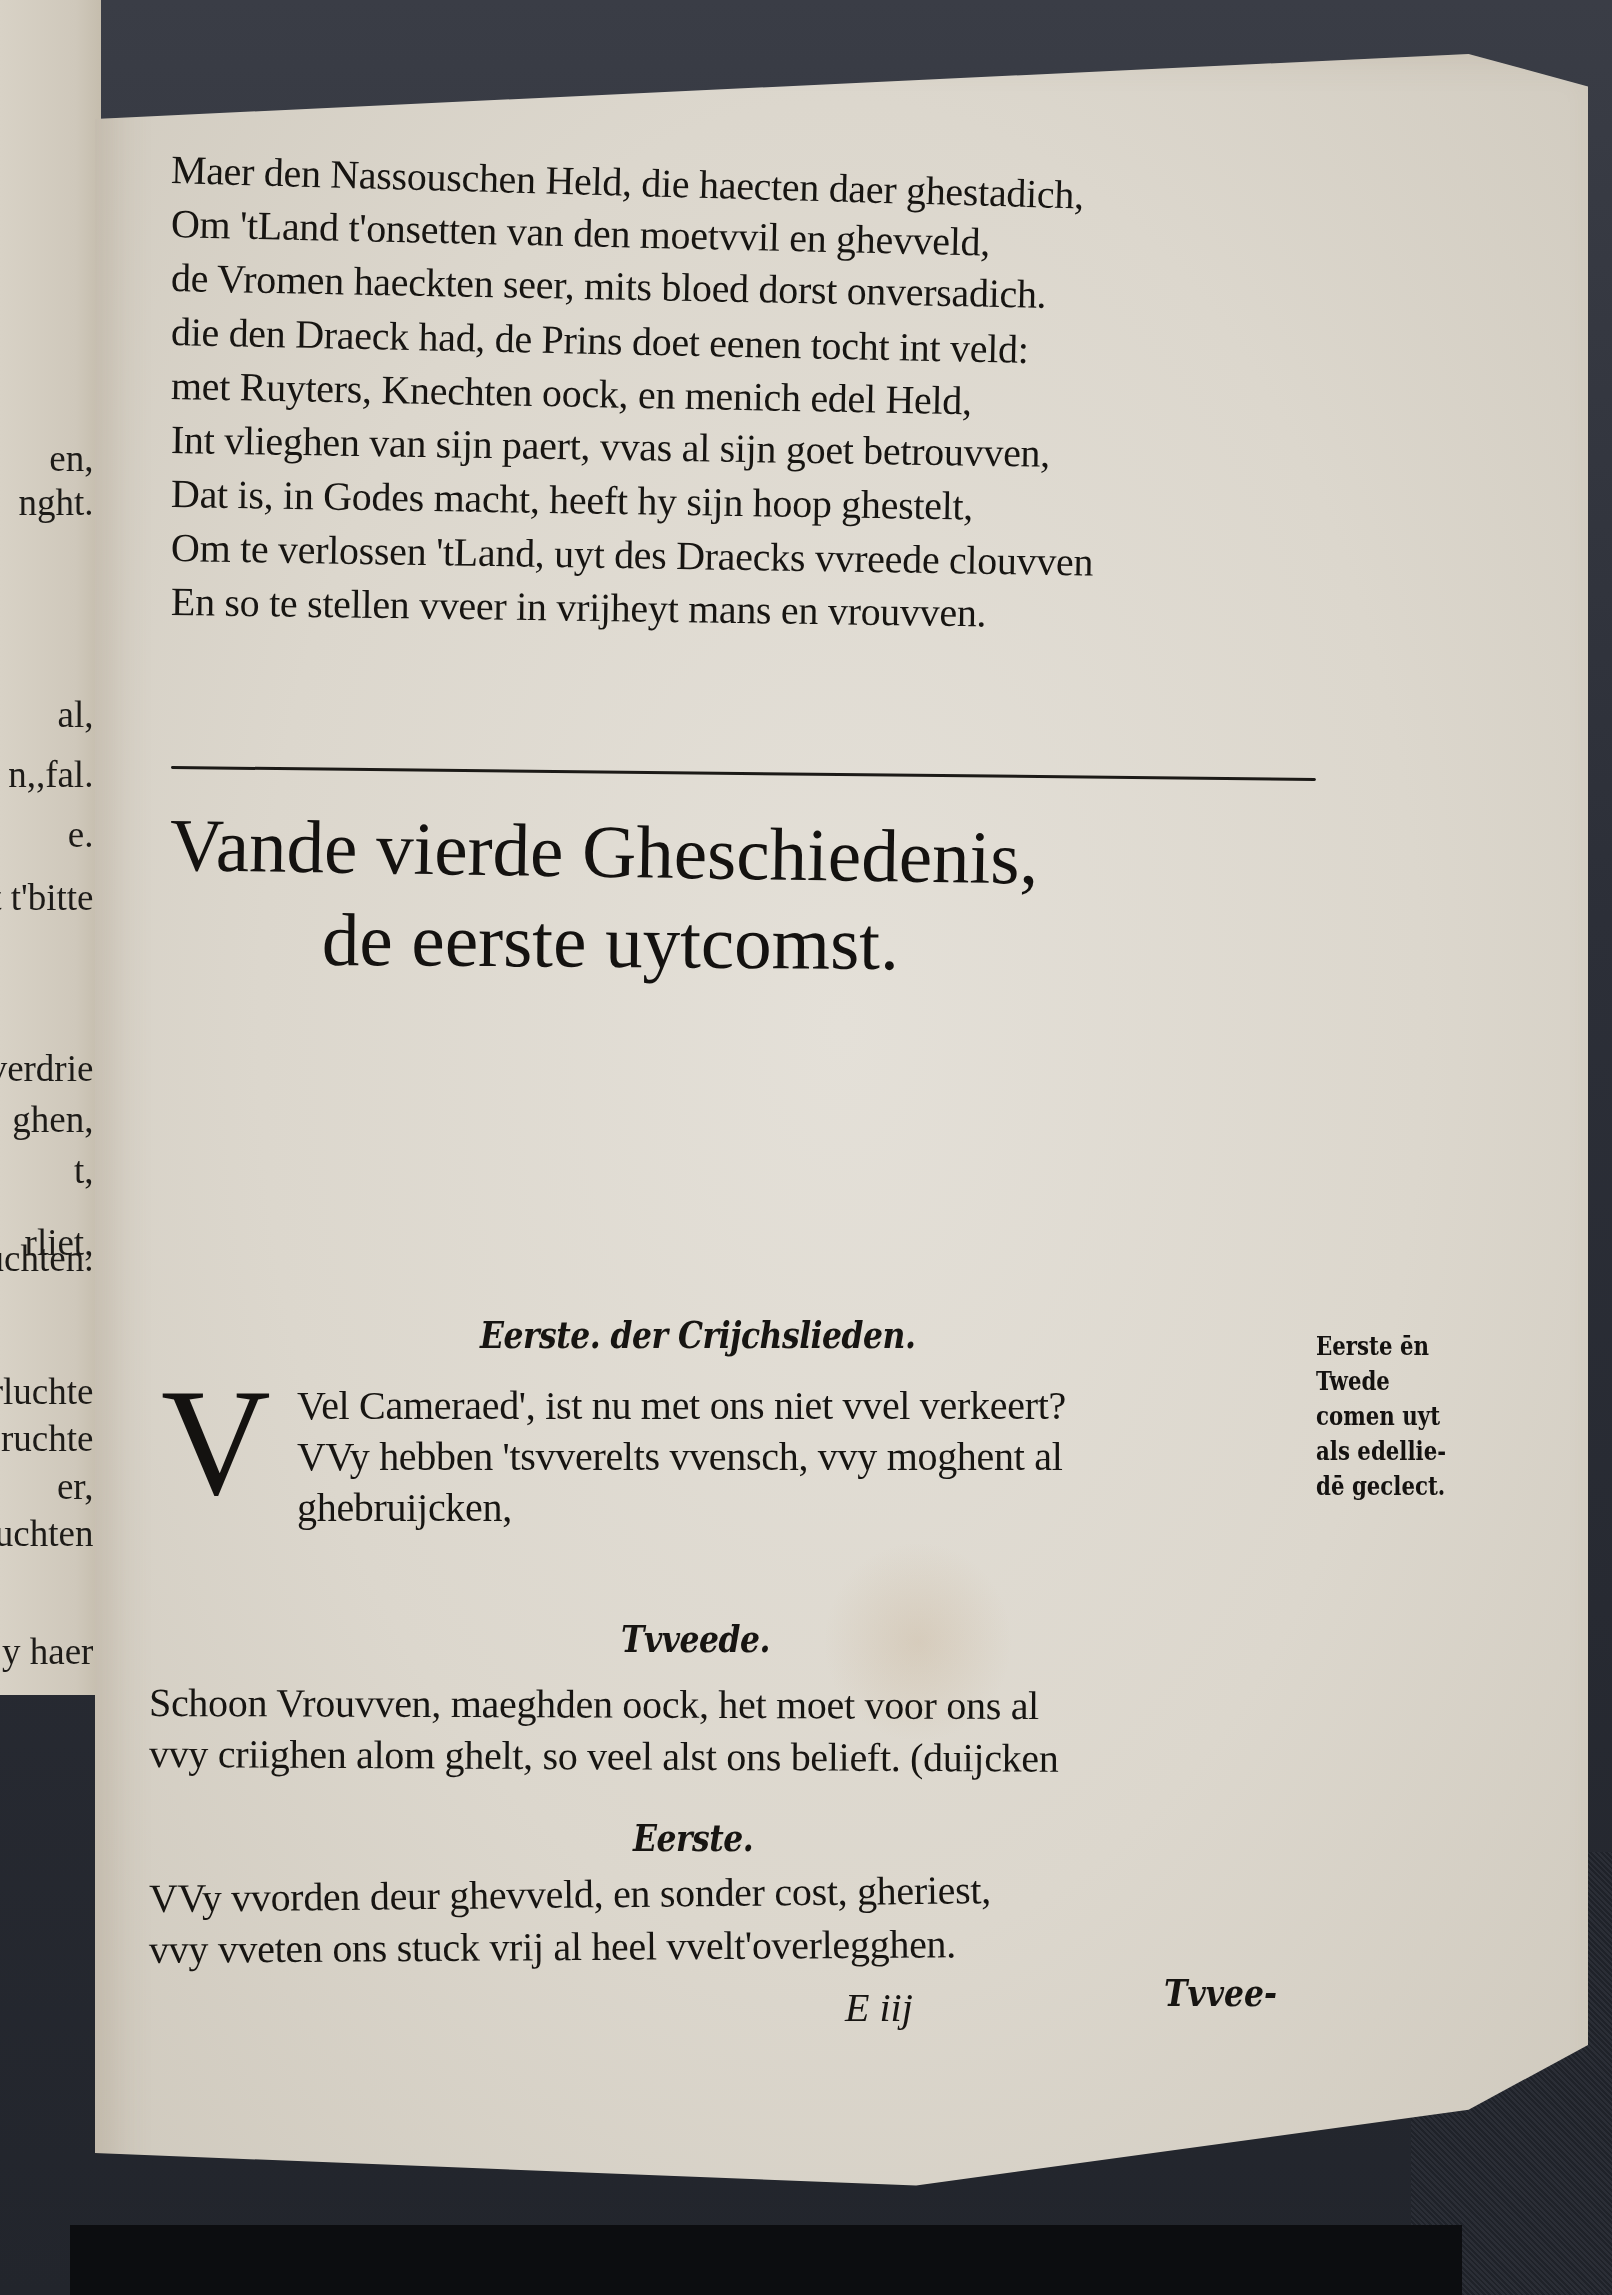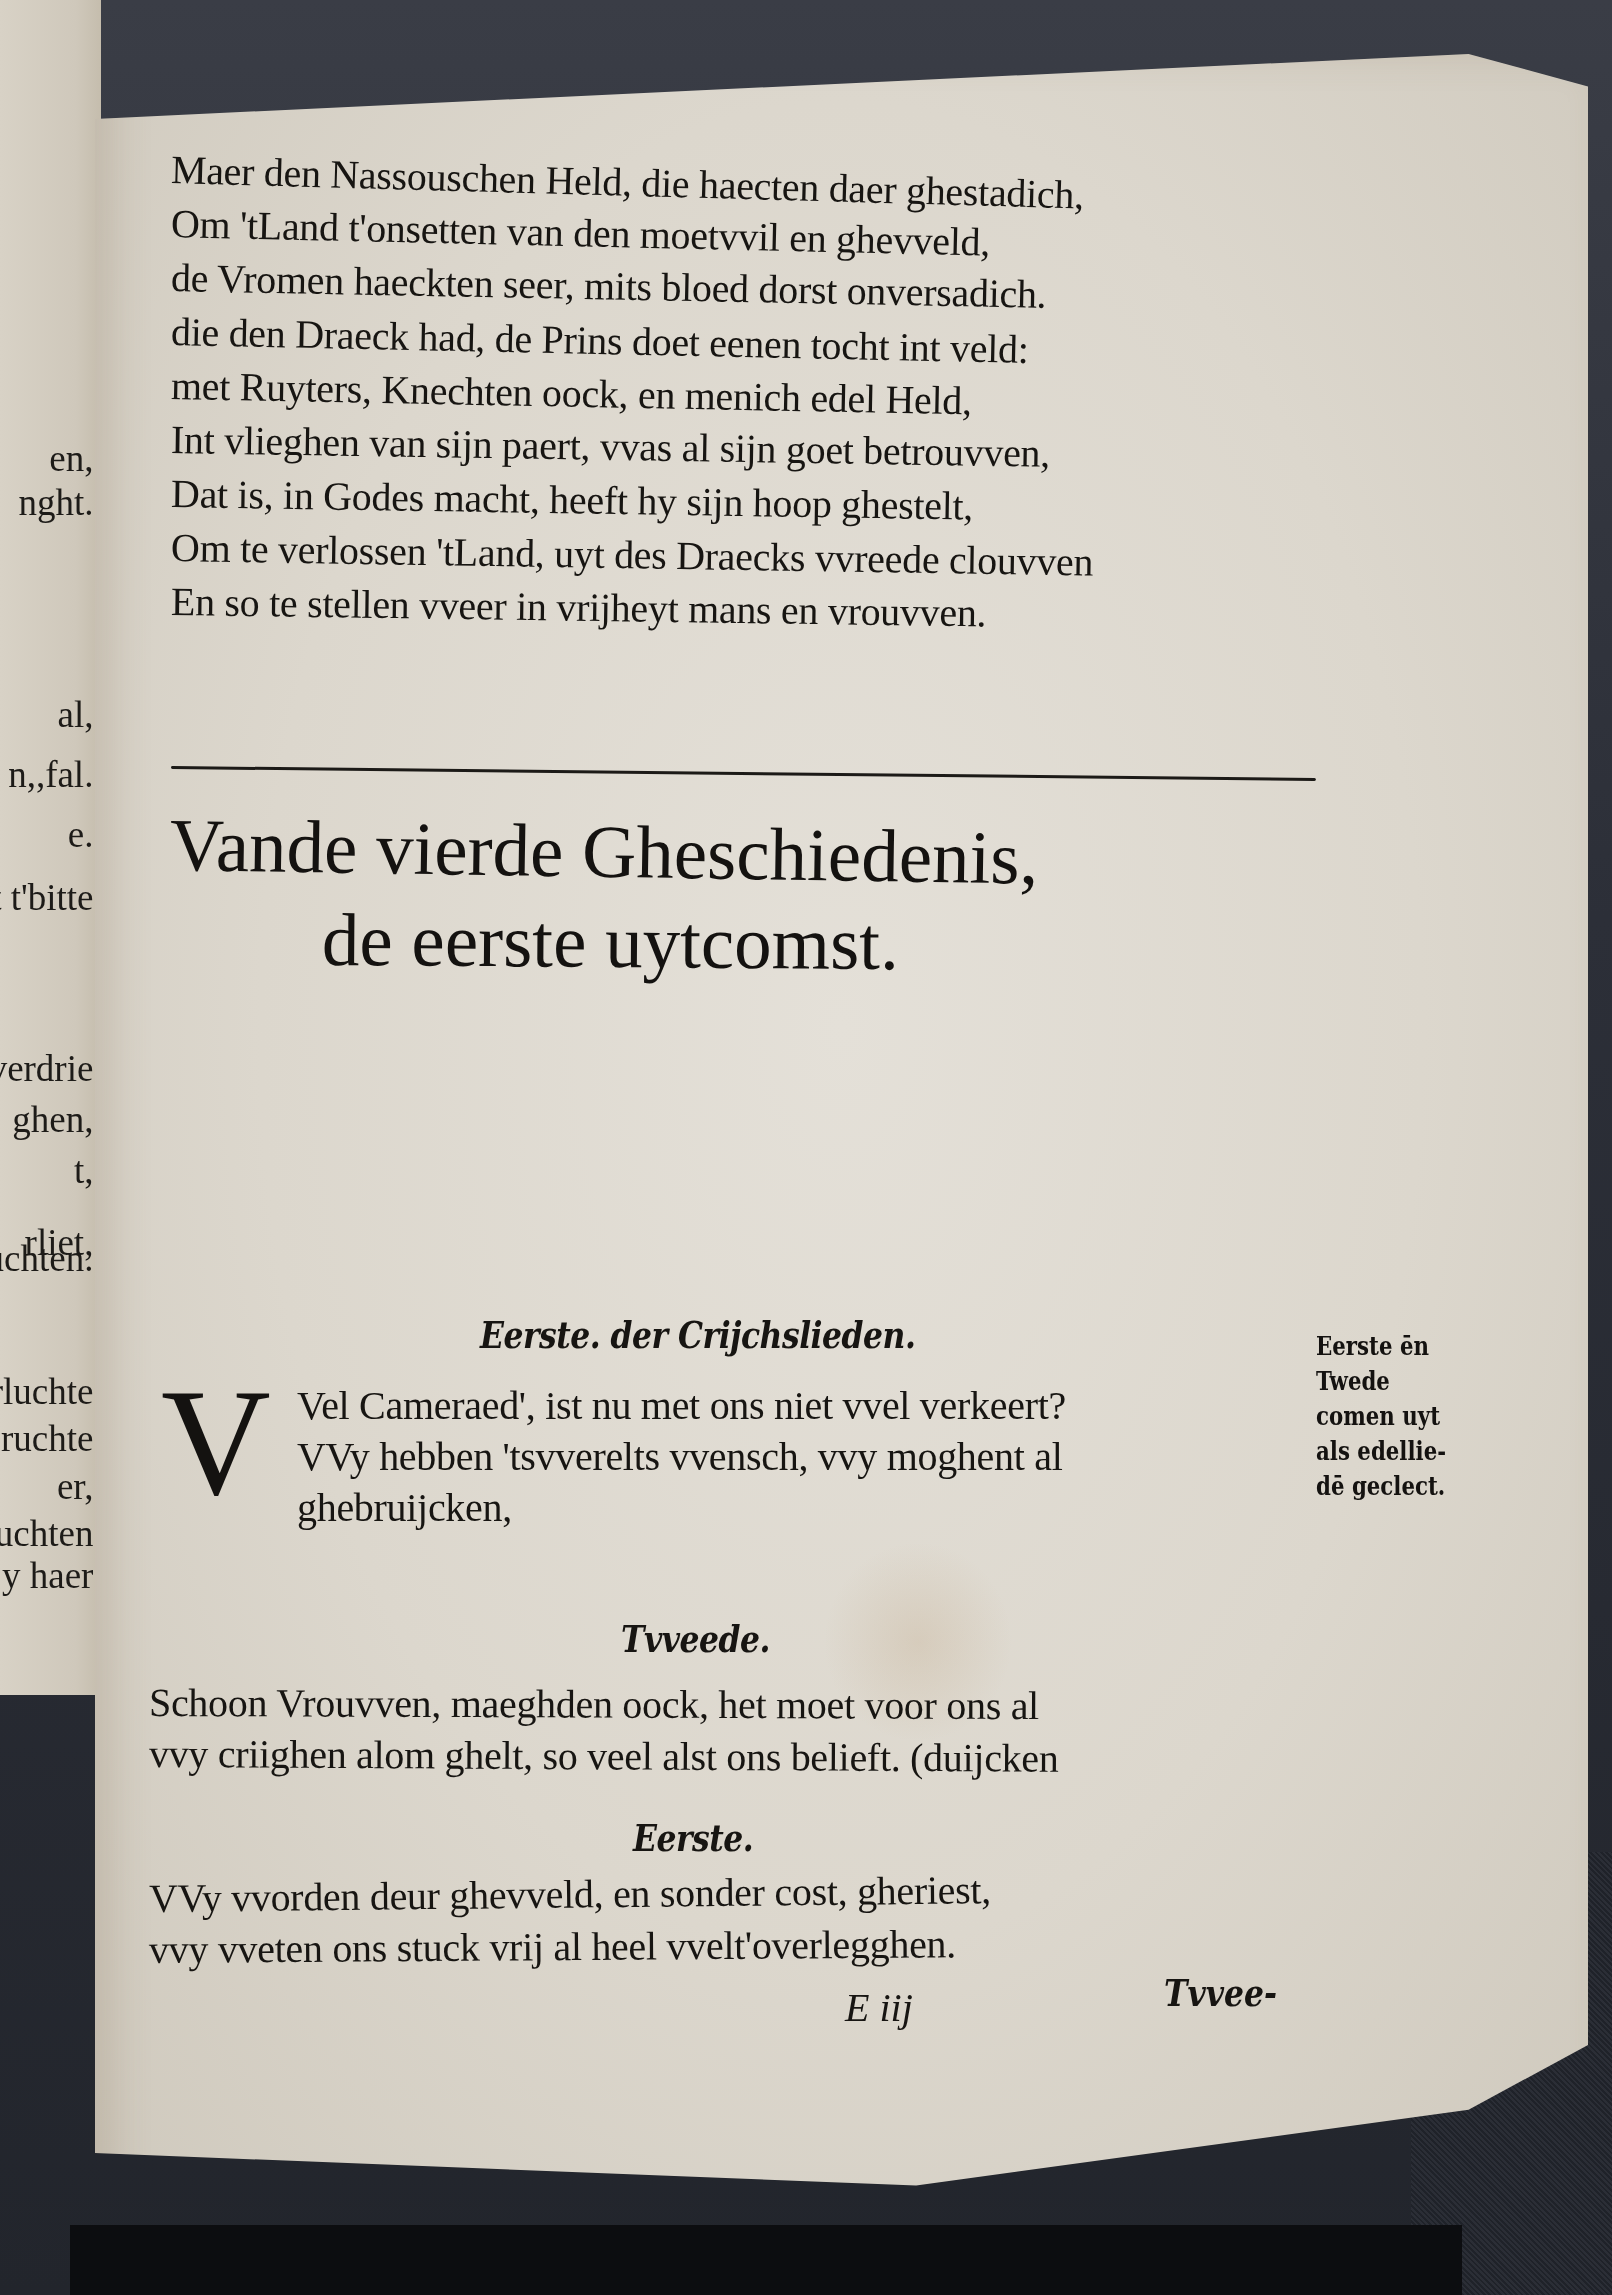--- a/index.html
+++ b/index.html
@@ -138,21 +138,21 @@
     <div class="frag" style="top: 879px;">t t'bitte</div>
     <div class="frag" style="top: 1050px;">verdrie</div>
     <div class="frag" style="top: 1101px;">ghen,</div>
     <div class="frag" style="top: 1152px;">t,</div>
     <div class="frag" style="top: 1196px; margin-top: 28px;">rliet,</div>
     <div class="frag" style="top: 1240px;">uchten.</div>
     <div class="frag" style="top: 1373px;">rluchte</div>
     <div class="frag" style="top: 1420px;">eruchte</div>
     <div class="frag" style="top: 1468px;">er,</div>
     <div class="frag" style="top: 1515px;">luchten</div>
-    <div class="frag" style="top: 1557px; text-align: right;">y haer</div>
+    <div class="frag" style="top: 1633px; text-align: right;">y haer</div>
     <div class="frag" style="top: 1693px;">ofdadic</div>
     <div class="frag" style="top: 1740px;">te clae</div>
     <div class="frag" style="top: 1784px;">nadich,</div>
     <div class="frag" style="top: 1744px;">Mae</div>
   </div>
 
 <div class="page">
   <div class="stain"></div>
   <div class="content">
 

